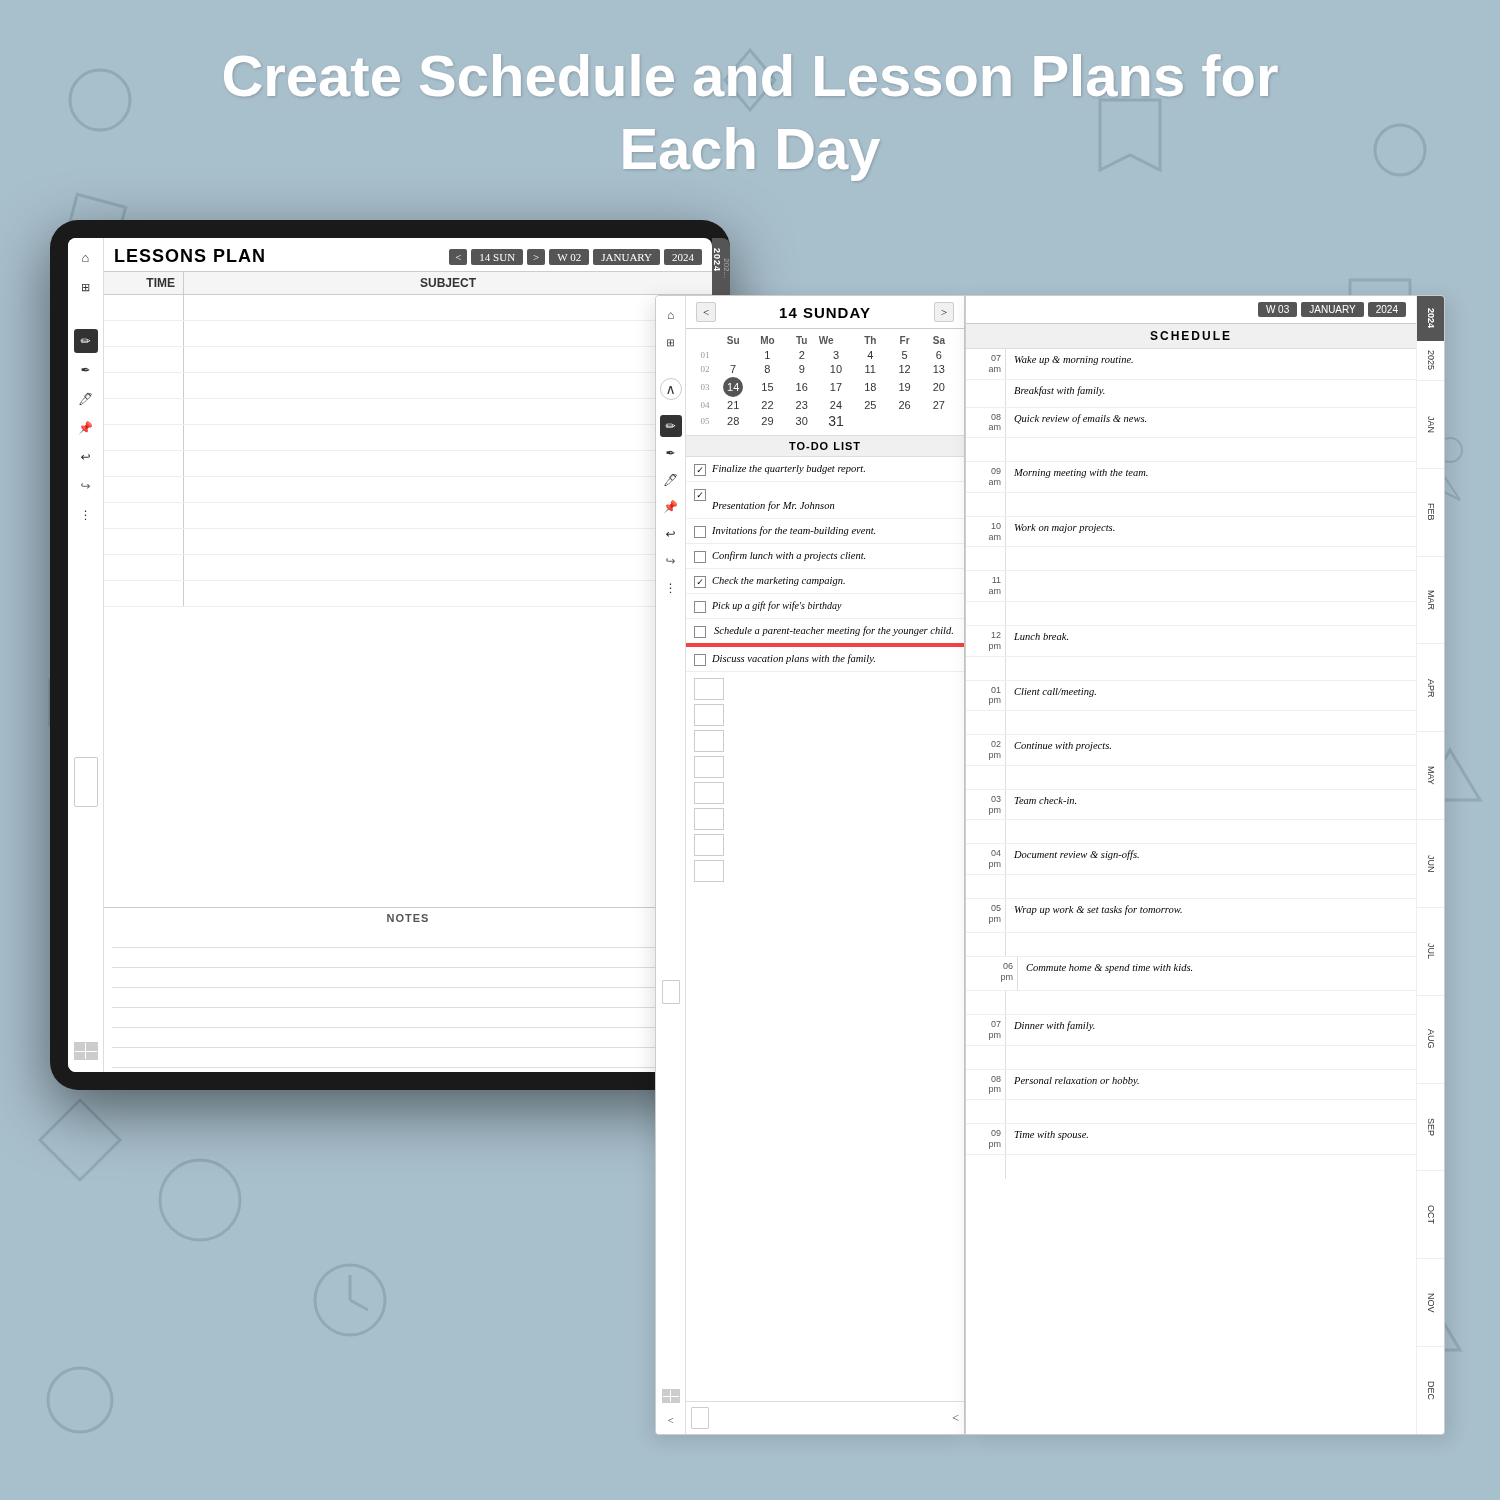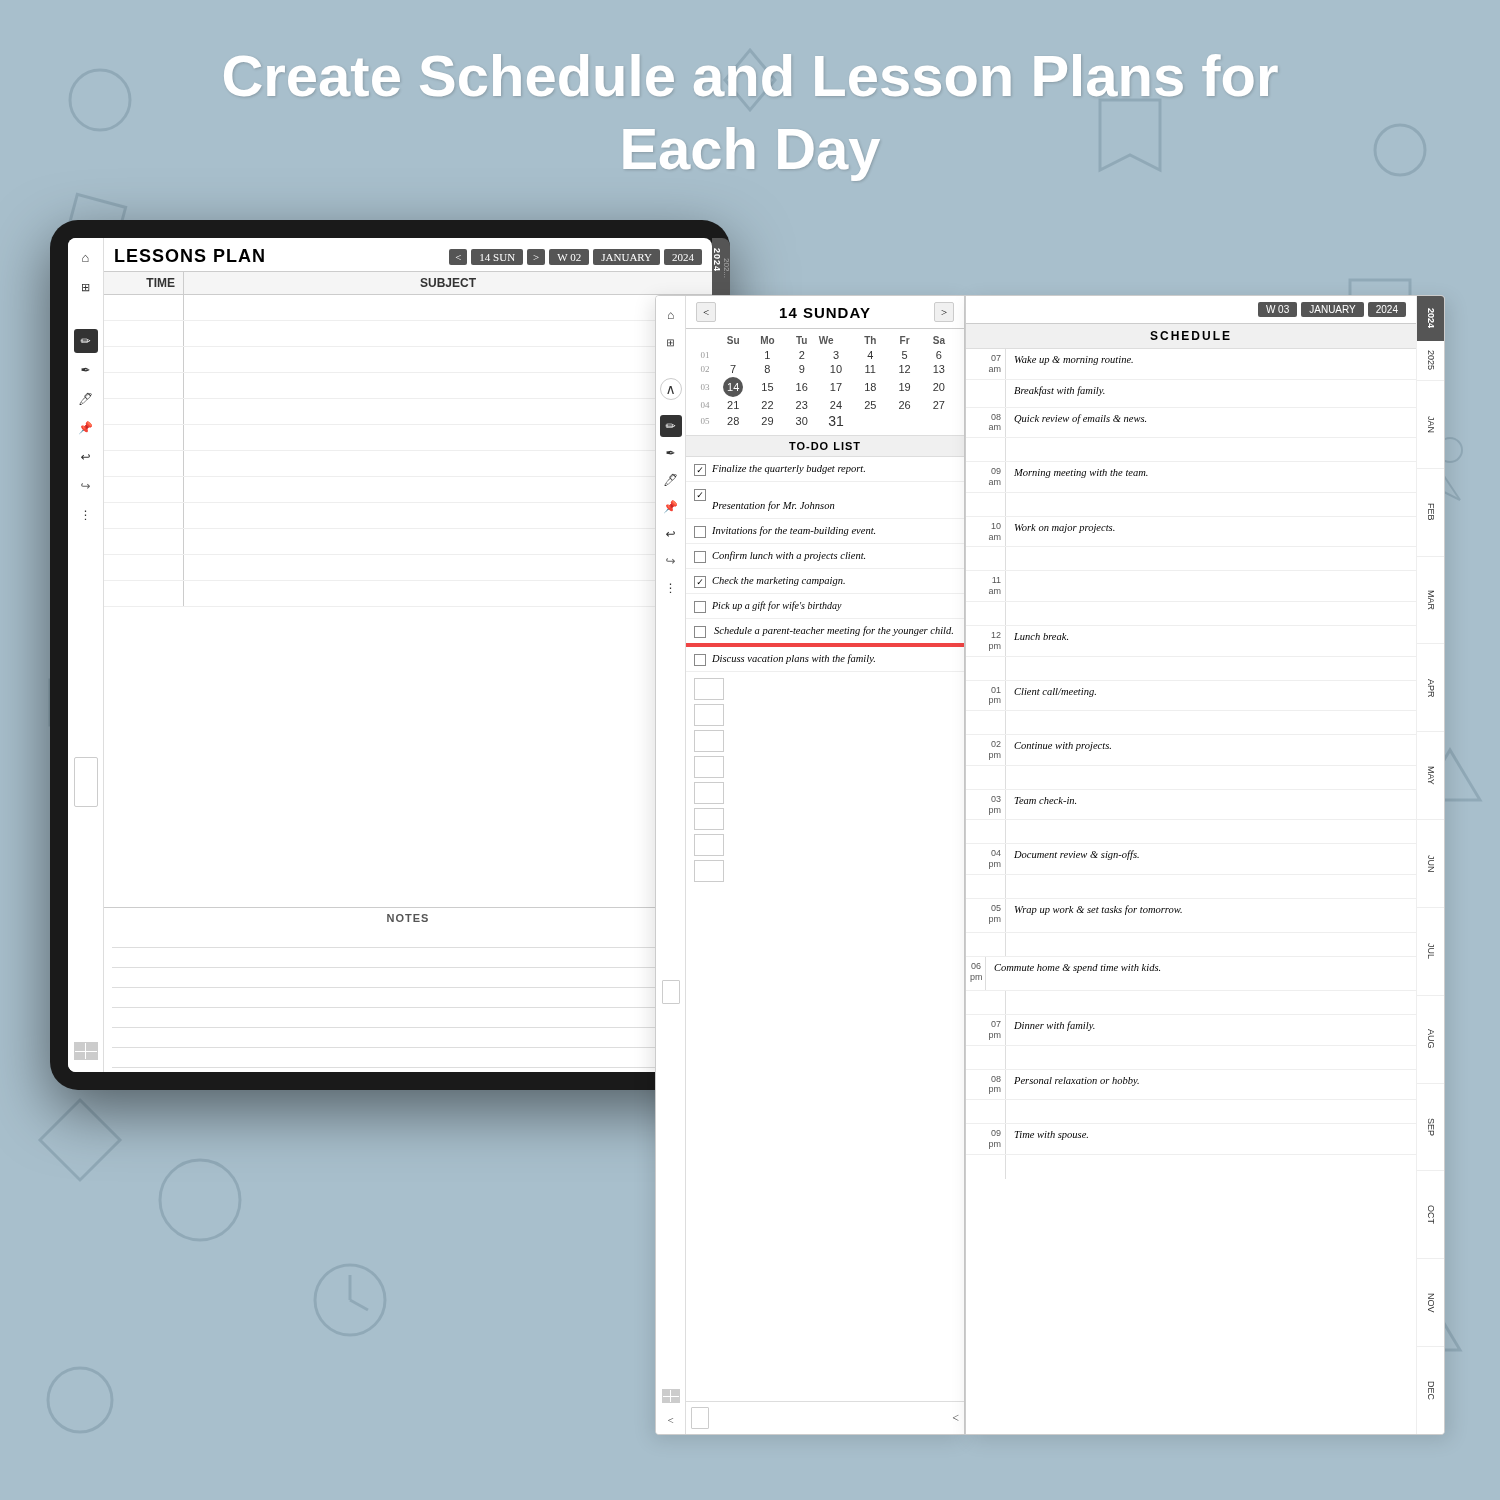--- a/index.html
+++ b/index.html
@@ -444,21 +444,21 @@
         <div style="display:flex;border-bottom:1px solid #eee;min-height:34px;">
           <div style="width:40px;font-size:9px;font-family:Arial,sans-serif;color:#555;padding:4px 4px;text-align:right;border-right:1px solid #ddd;line-height:1.2;white-space:pre;">05
 pm</div>
           <div style="flex:1;padding:4px 8px;font-size:10.5px;font-family:Georgia,serif;font-style:italic;line-height:1.3;">Wrap up work &amp; set tasks for tomorrow.</div>
         </div>
         <div style="display:flex;border-bottom:1px solid #eee;min-height:24px;">
           <div style="width:40px;border-right:1px solid #ddd;"></div>
           <div style="flex:1;"></div>
         </div>
         <div style="display:flex;border-bottom:1px solid #eee;min-height:34px;">
-          <div style="width:20px;font-size:9px;font-family:Arial,sans-serif;color:#555;padding:4px 4px;text-align:right;border-right:1px solid #ddd;line-height:1.2;white-space:pre;">06
+          <div style="width:52px;font-size:9px;font-family:Arial,sans-serif;color:#555;padding:4px 4px;text-align:right;border-right:1px solid #ddd;line-height:1.2;white-space:pre;">06
 pm</div>
           <div style="flex:1;padding:4px 8px;font-size:10.5px;font-family:Georgia,serif;font-style:italic;line-height:1.3;">Commute home &amp; spend time with kids.</div>
         </div>
         <div style="display:flex;border-bottom:1px solid #eee;min-height:24px;">
           <div style="width:40px;border-right:1px solid #ddd;"></div>
           <div style="flex:1;"></div>
         </div>
         <div style="display:flex;border-bottom:1px solid #eee;min-height:30px;">
           <div style="width:40px;font-size:9px;font-family:Arial,sans-serif;color:#555;padding:4px 4px;text-align:right;border-right:1px solid #ddd;line-height:1.2;white-space:pre;">07
 pm</div>

